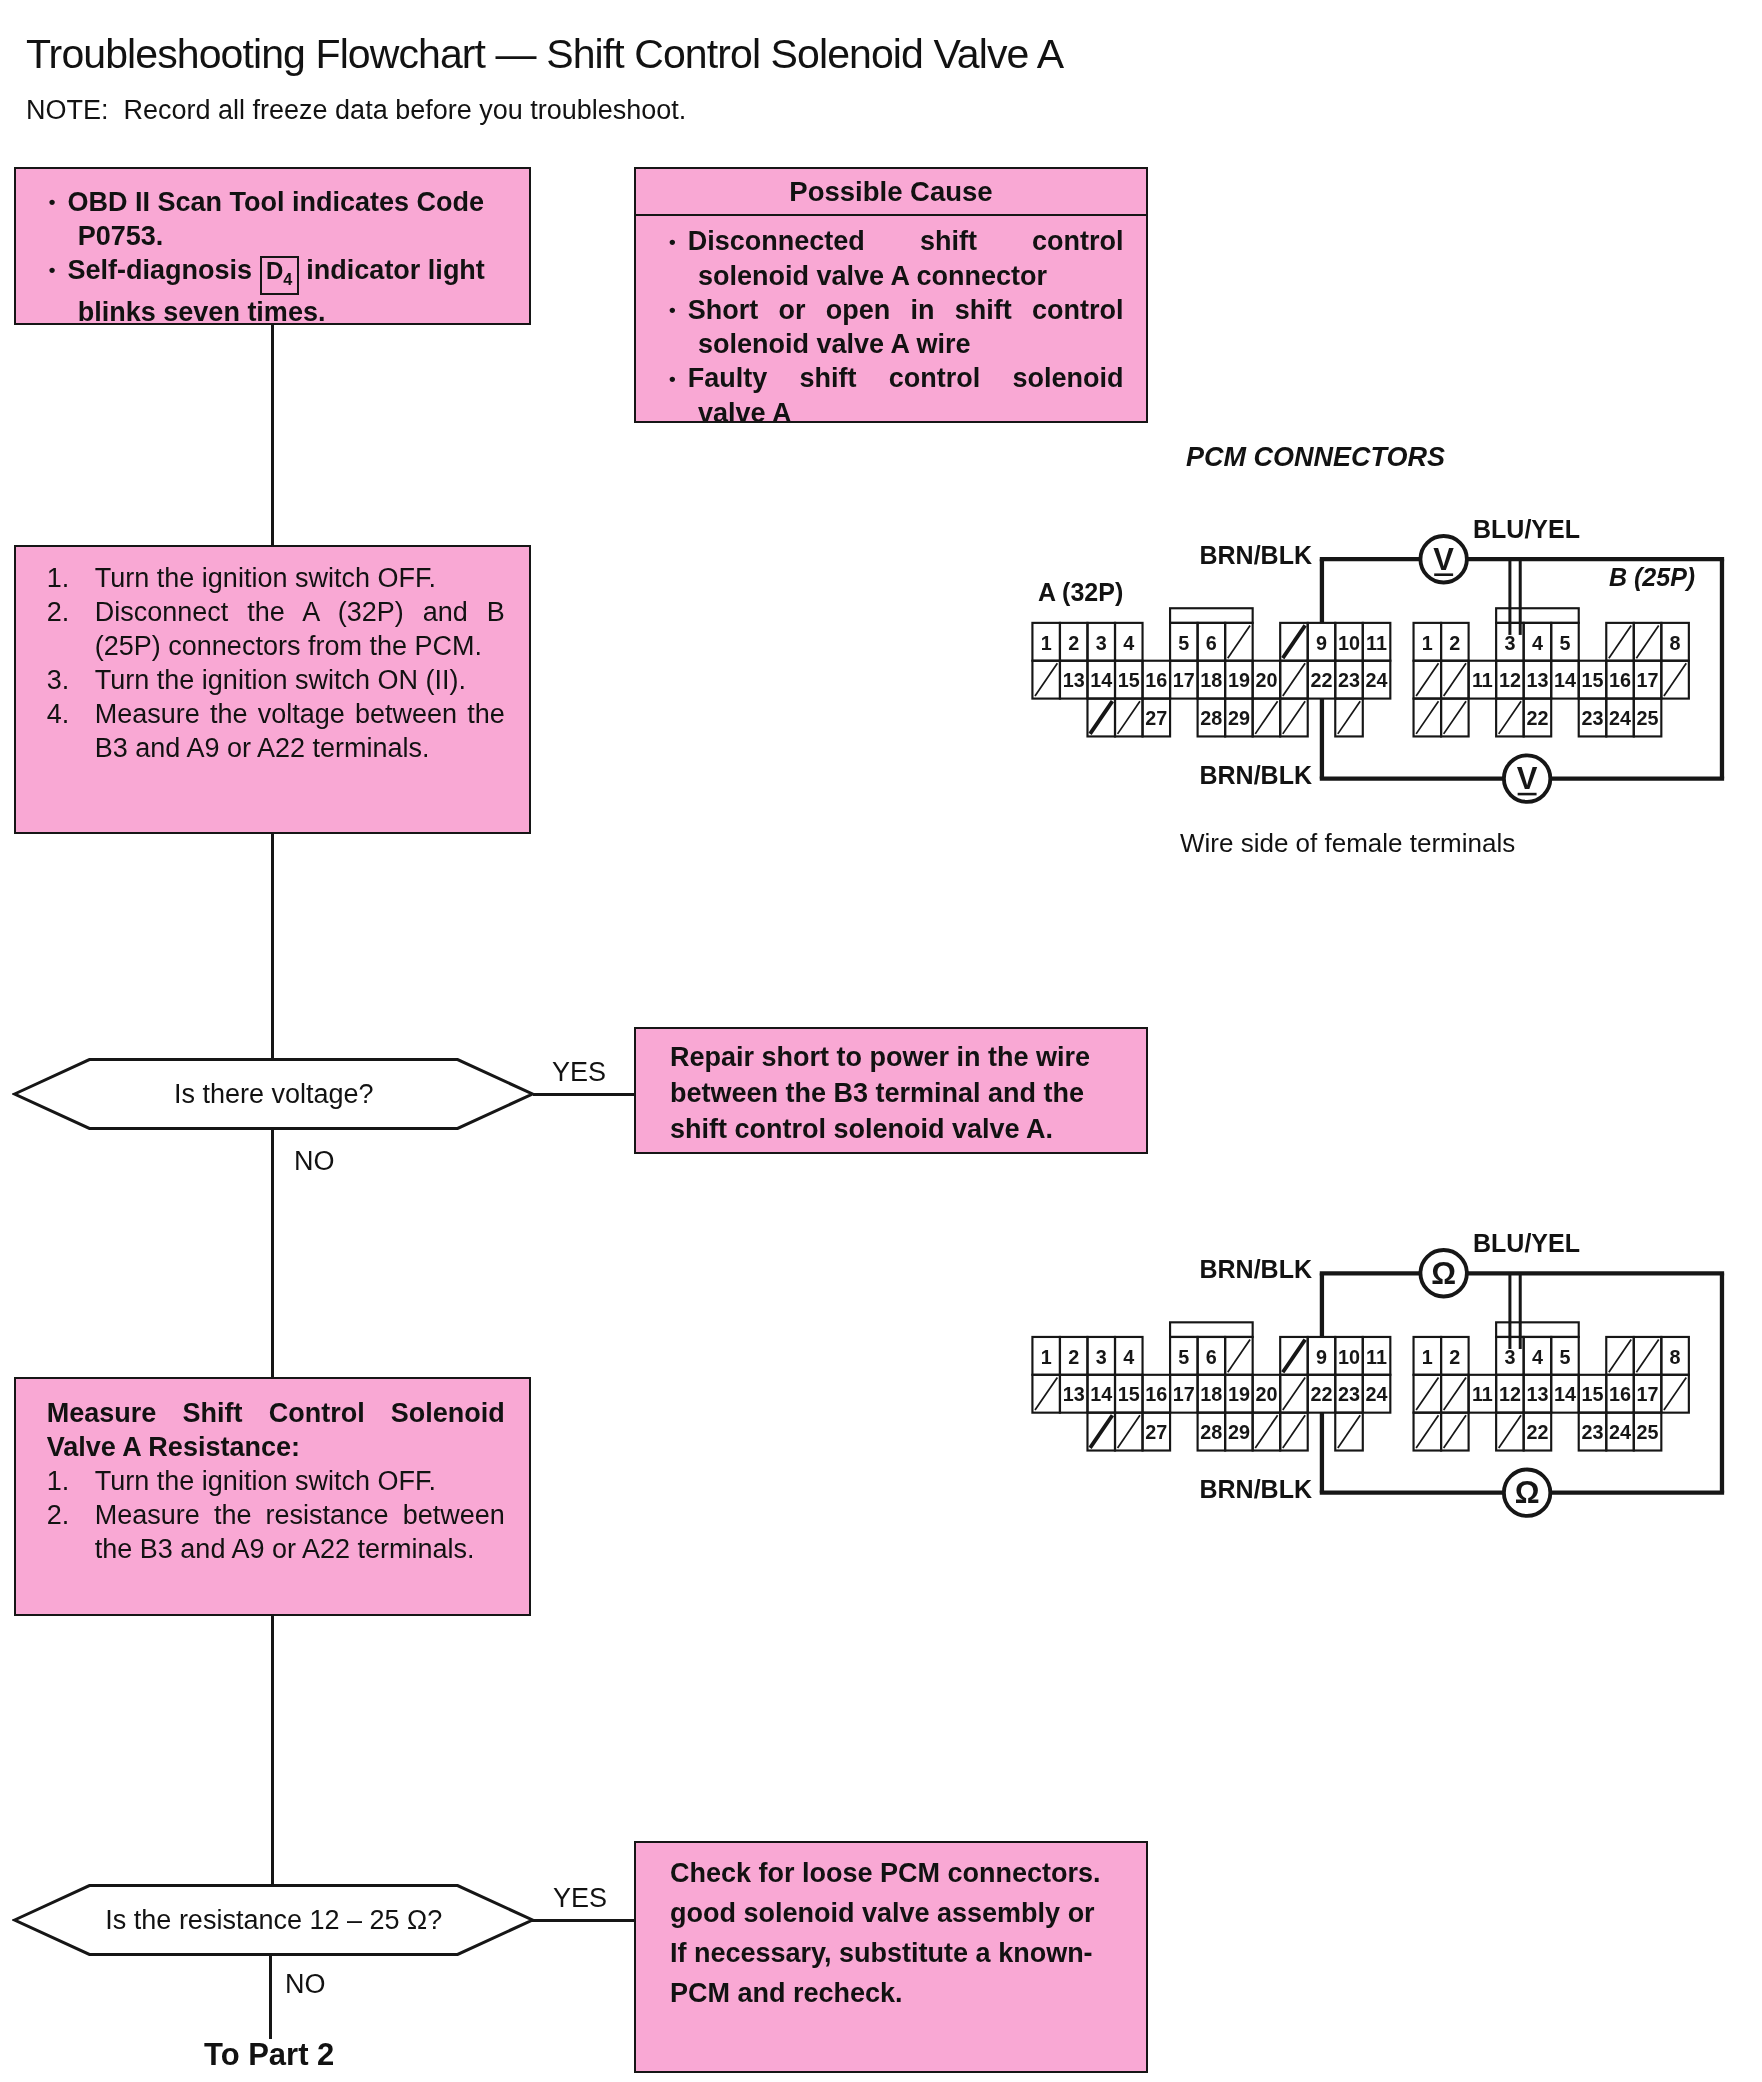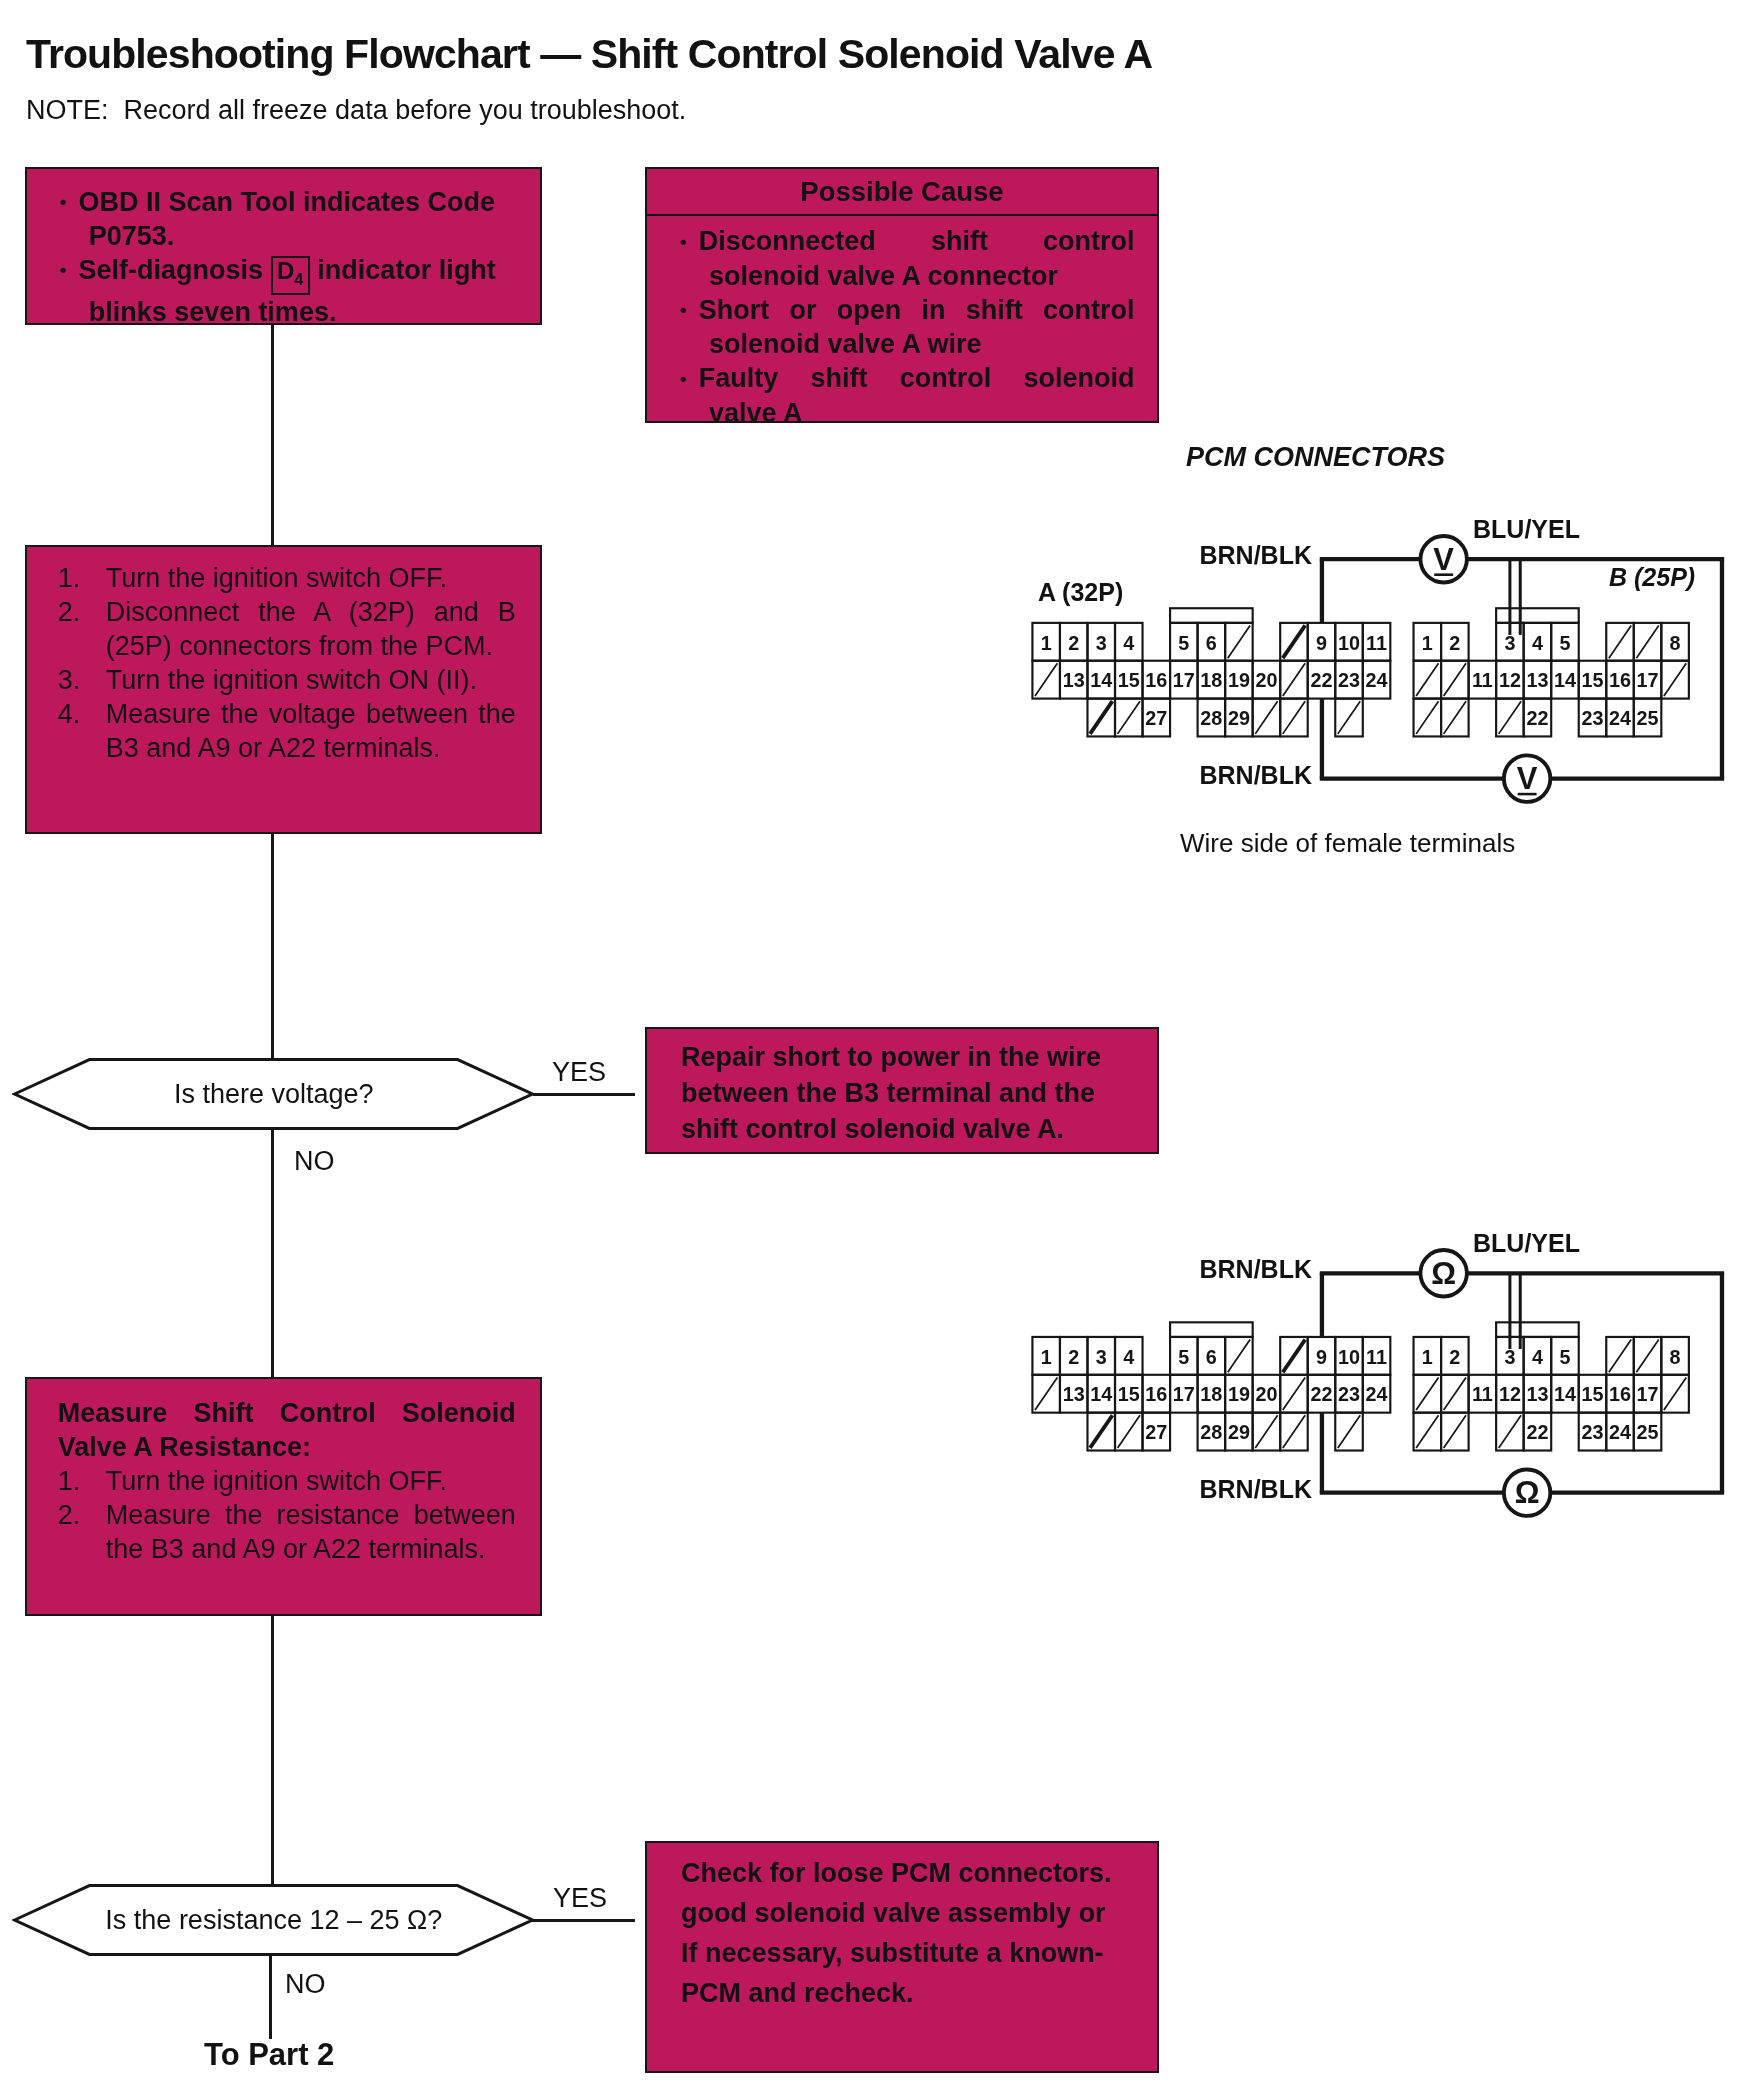--- a/index.html
+++ b/index.html
@@ -1,23 +1,23 @@
 <!DOCTYPE html>
 <html style="font-size:13.8px"><head>
 <meta charset="utf-8">
 <style>
   html,body{margin:0;padding:0;background:#fff;}
   body{width:1762px;height:2082px;position:relative;font-family:"Liberation Sans",sans-serif;color:#121212;}
   .abs{position:absolute;}
-  .box{position:absolute;border:2.6px solid #161616;background:#be185d;box-sizing:border-box;overflow:hidden;margin-left:11px;}
+  .box{position:absolute;border:2.6px solid #161616;background:#f9a8d4;box-sizing:border-box;overflow:hidden;}
   .vline{position:absolute;width:2.6px;background:#161616;}
   .hline{position:absolute;height:2.6px;background:#161616;}
   .lbl{position:absolute;font-size:25px;font-weight:bold;white-space:nowrap;}
   .ra{text-align:right;}
-  #title{position:absolute;left:26px;top:3.4px;font-size:41px;font-weight:bold;letter-spacing:-0.9px;white-space:nowrap;}
+  #title{position:absolute;left:26px;top:3.4px;font-size:41px;font-weight:normal;letter-spacing:-0.9px;white-space:nowrap;}
   #note{position:absolute;left:26px;top:95px;font-size:27px;white-space:pre-wrap;}
   ul.blt{list-style:none;margin:0;padding:0;}
   ul.blt li{font-weight:bold;font-size:27px;line-height:34px;padding-left:29px;text-indent:-29px;margin:0;}
   .dot{font-size:19px;margin-right:12px;vertical-align:2.6px;}
   .dbox{display:inline-block;border:2.2px solid #161616;padding:0 4.3px 0.9px 4.3px;margin:0 7.7px;text-indent:0;line-height:26px;font-size:24px;}
   .dbox sub{font-size:16.3px;}
   .pc-head{border-bottom:2.6px solid #161616;text-align:center;font-weight:bold;font-size:27.5px;padding:6.9px 0 6px 0;}
   .pc-body{padding:8.6px 22.4px 0 33px;}
   .pc-body li{font-size:27px;line-height:34px;text-align:justify;}
   .bx-title{font-weight:bold;font-size:27px;line-height:34px;text-align:justify;}

